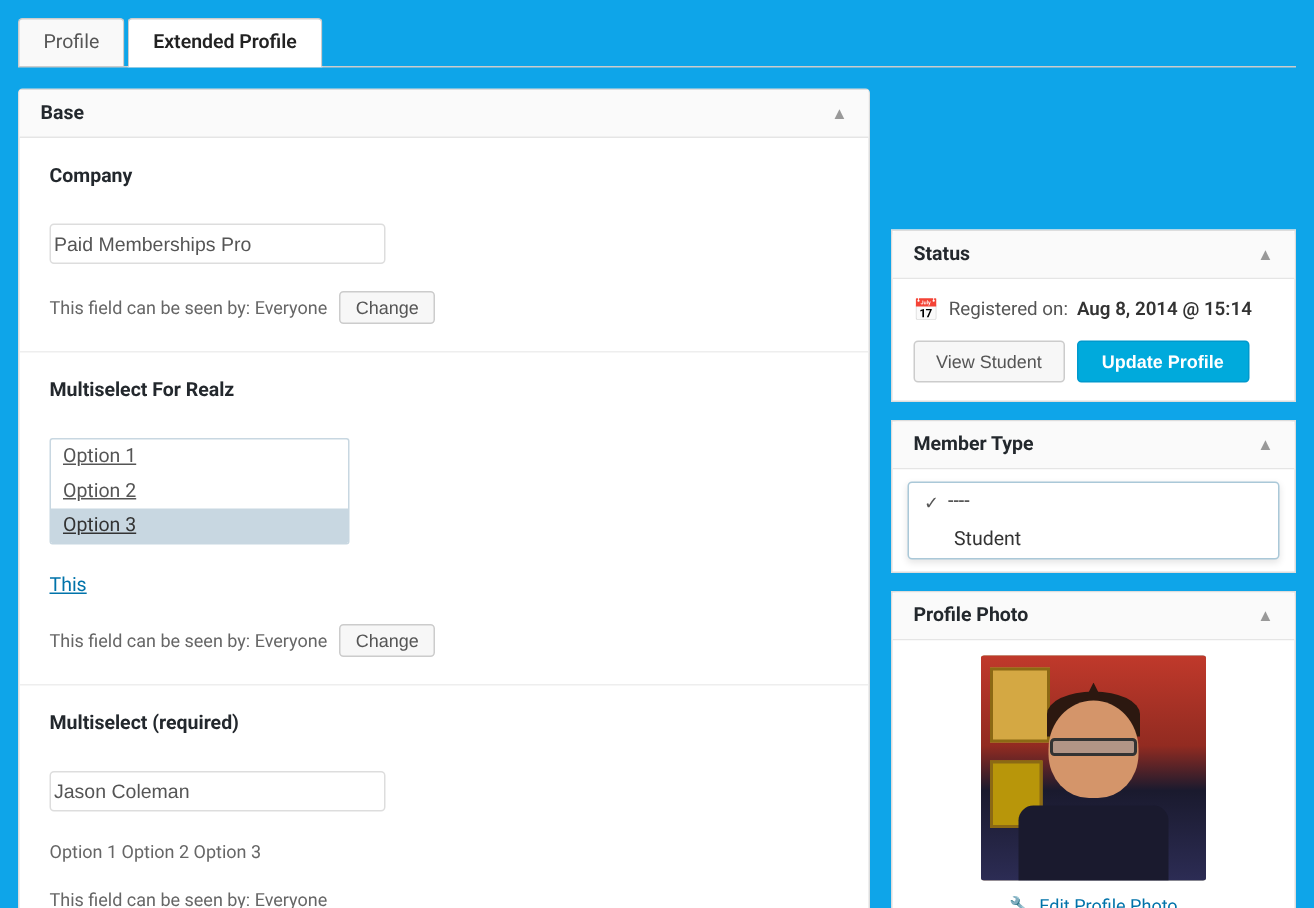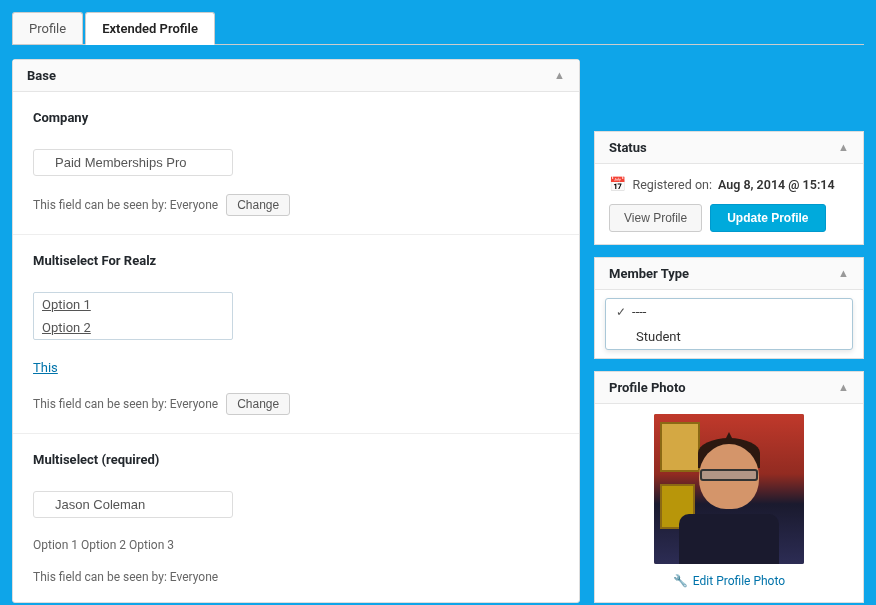--- a/index.html
+++ b/index.html
@@ -88,24 +88,24 @@
       border-bottom: none;
     }
     .form-row label {
       font-weight: 700;
       font-size: 13px;
       color: #23282d;
       margin-bottom: 6px;
     }
     .form-row input[type="text"] {
       border: 1px solid #ddd;
-      padding: 5px 21px;
-      font-size: 13px;
-      border-radius: 3px;
-      width: 200px;
+      padding: 5px 2px;
+      font-size: 13px;
+      border-radius: 3px;
+      width: 224px;
       color: #555;
     }
     .visibility-row {
       display: flex;
       align-items: center;
       gap: 8px;
       color: #666;
       font-size: 12px;
     }
     .change-btn {
@@ -362,20 +362,23 @@
 
       <div class="form-row">
         <label>Multiselect For Realz</label>
         <div class="multiselect-box">
           <div class="multiselect-option">
             <span>Option 1</span>
           </div>
           <div class="multiselect-option">
             <span>Option 2</span>
           </div>
+          <div class="multiselect-option selected">
+            <span>Option 3</span>
+          </div>
         </div>
         <a class="clear-link">
           <span>This</span>
         </a>
         <div class="visibility-row">
           <span>This field can be seen by: Everyone</span>
           <button class="change-btn">Change</button>
         </div>
       </div>
 
@@ -398,21 +401,21 @@
           <h3>Status</h3>
           <span class="collapse-arrow">▲</span>
         </div>
         <div class="right-box-content">
           <div class="registered-line">
             <span class="calendar-icon">📅</span>
             <span>Registered on:</span>
             <strong>Aug 8, 2014 @ 15:14</strong>
           </div>
           <div class="action-buttons">
-            <button class="btn-view">View Profile</button>
+            <button class="btn-view">View Student</button>
             <button class="btn-update">Update Profile</button>
           </div>
         </div>
       </div>
 
       <div class="right-box">
         <div class="section-header">
           <h3>Member Type</h3>
           <span class="collapse-arrow">▲</span>
         </div>

